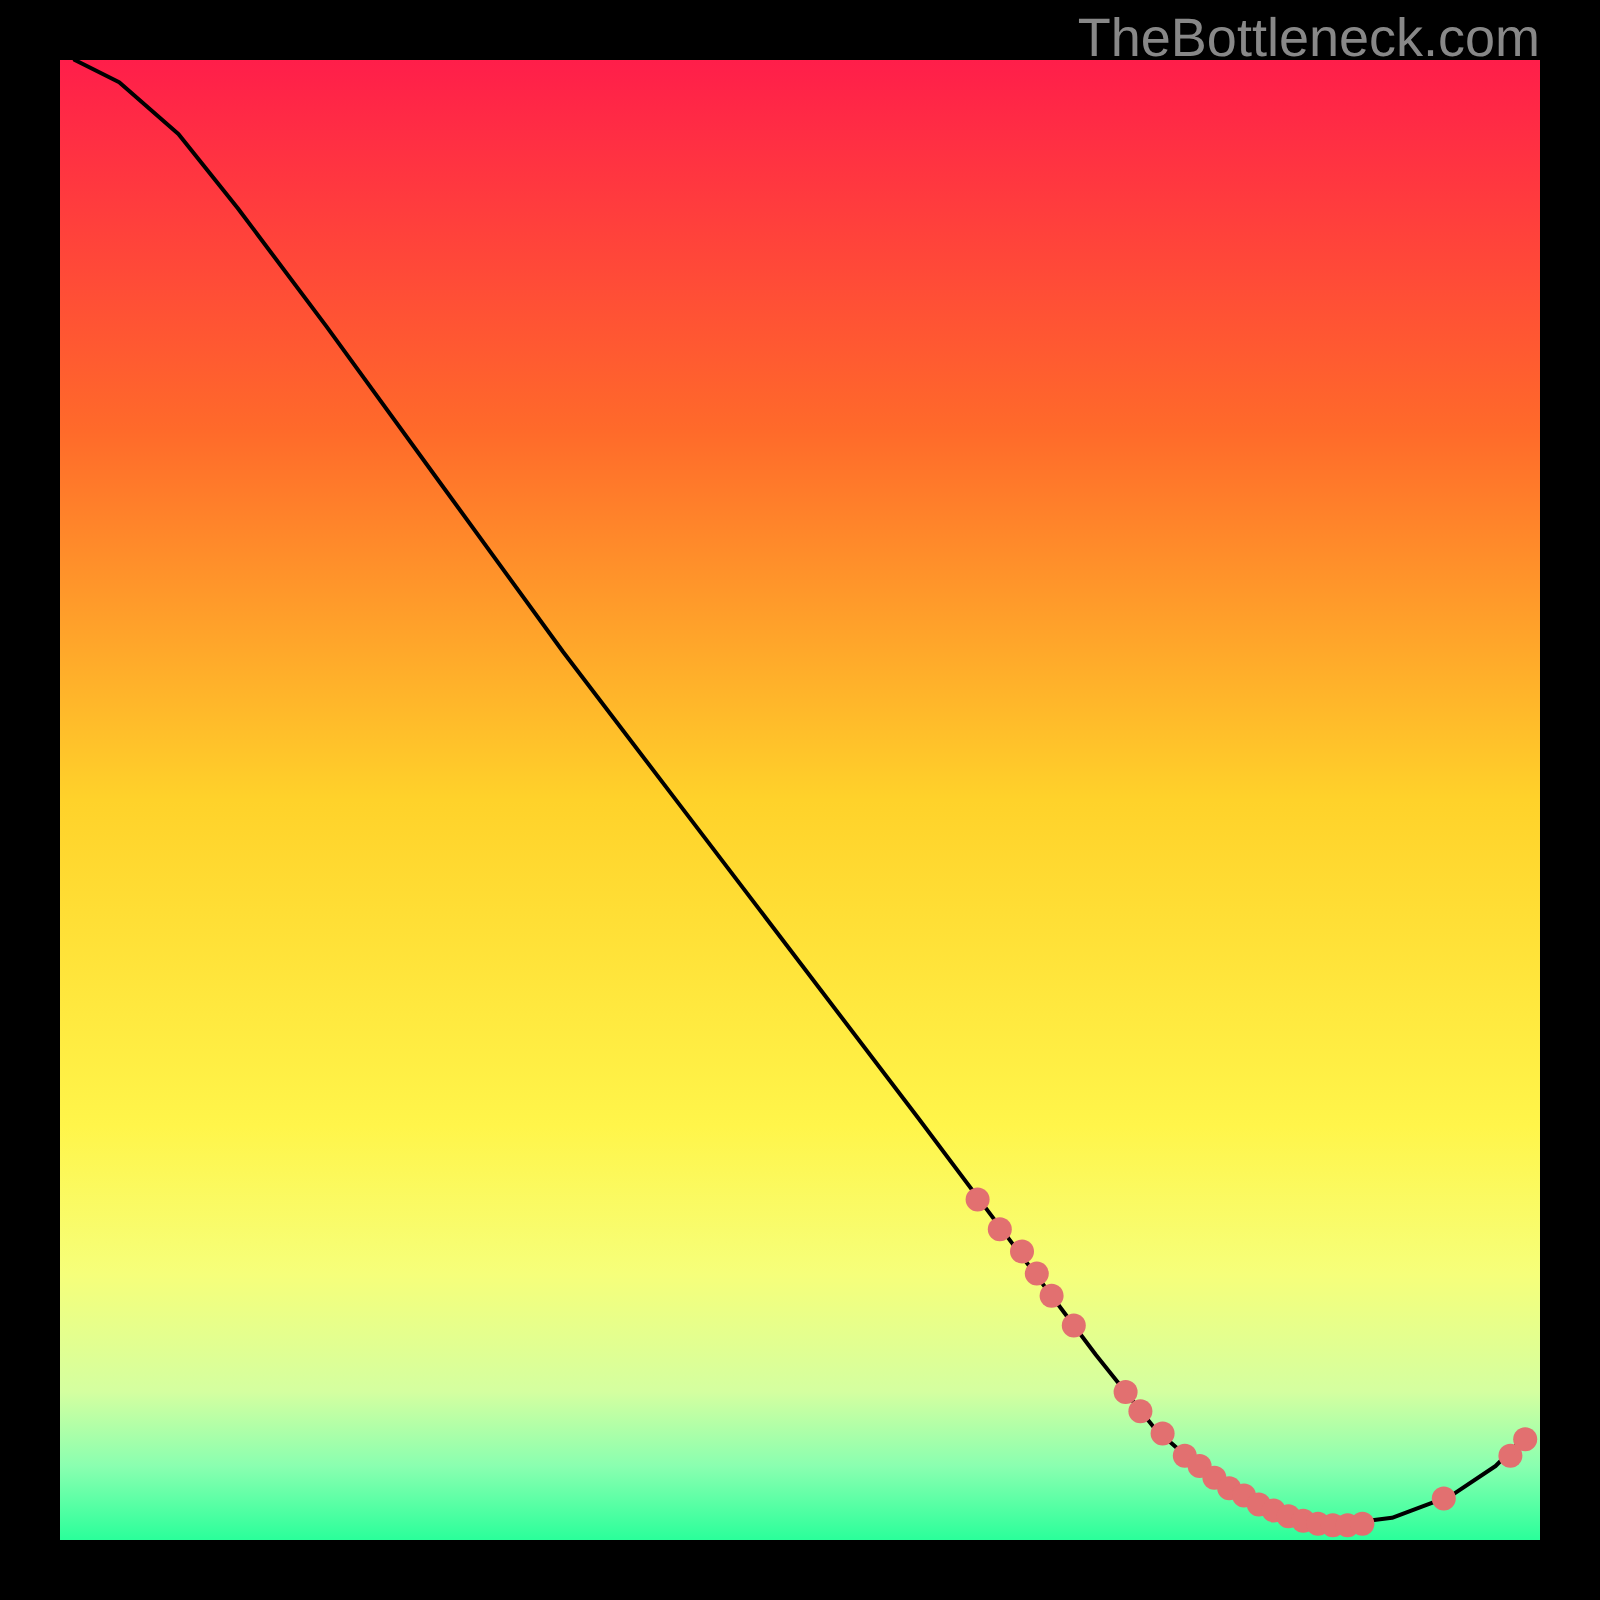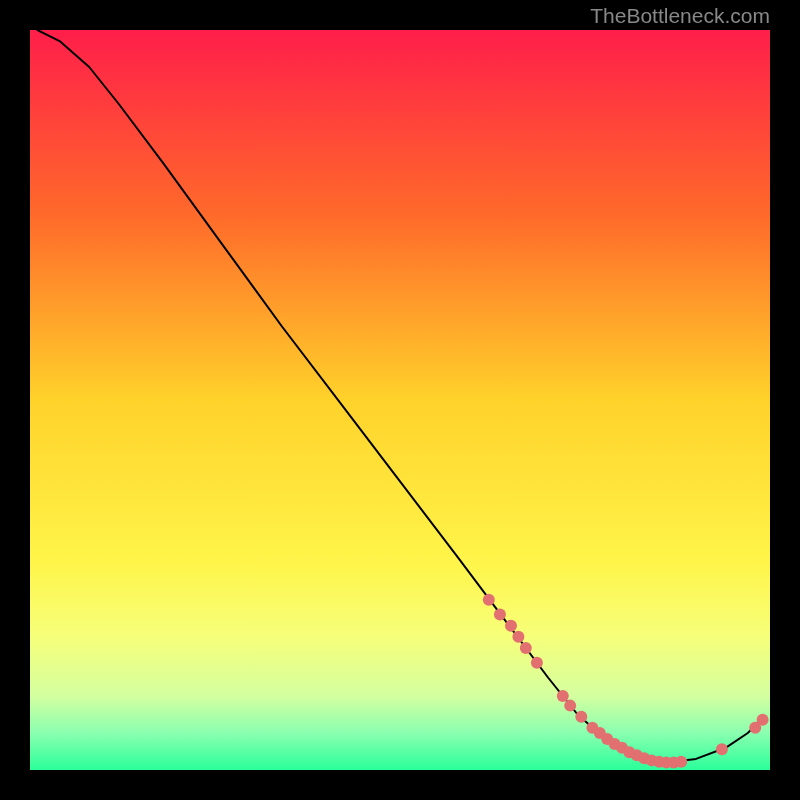--- a/index.html
+++ b/index.html
@@ -15,21 +15,21 @@
   position: relative;
   width: 800px;
   height: 800px;
   background: #000;
 }
 .watermark {
   position: absolute;
   top: 4px;
   right: 30px;
   color: #888;
-  font-size: 21px;
+  font-size: 27px;
   font-weight: normal;
   z-index: 10;
 }
 .chart-area {
   position: absolute;
   left: 30px;
   top: 30px;
   width: 740px;
   height: 740px;
 }

